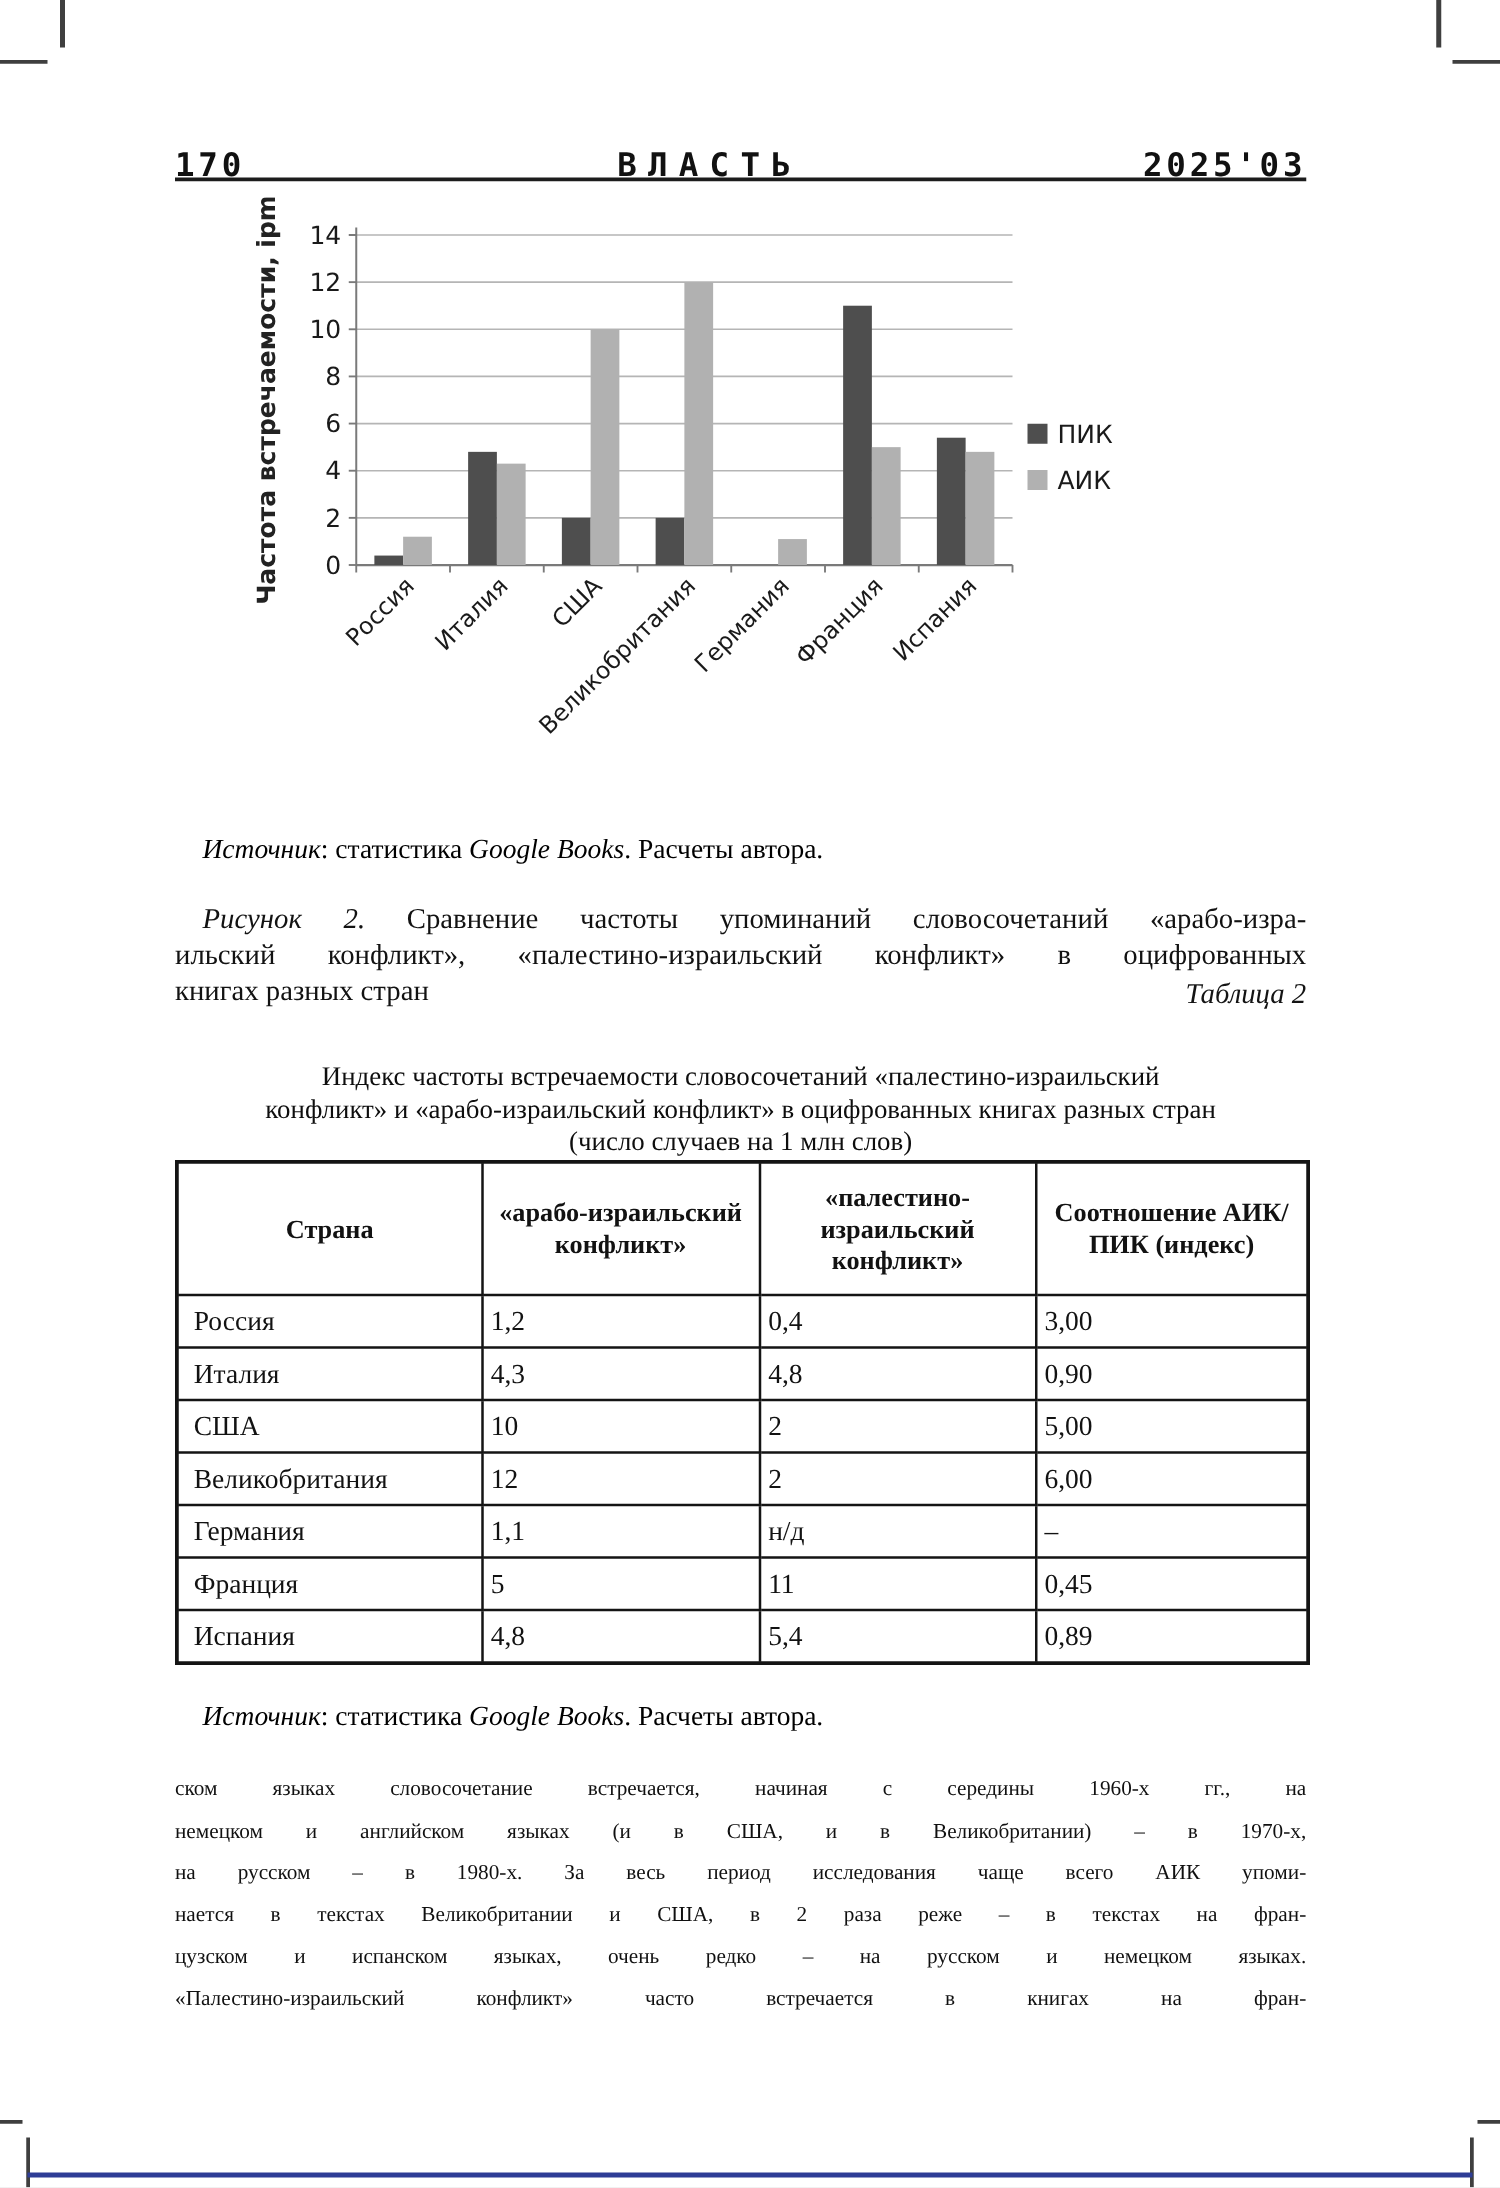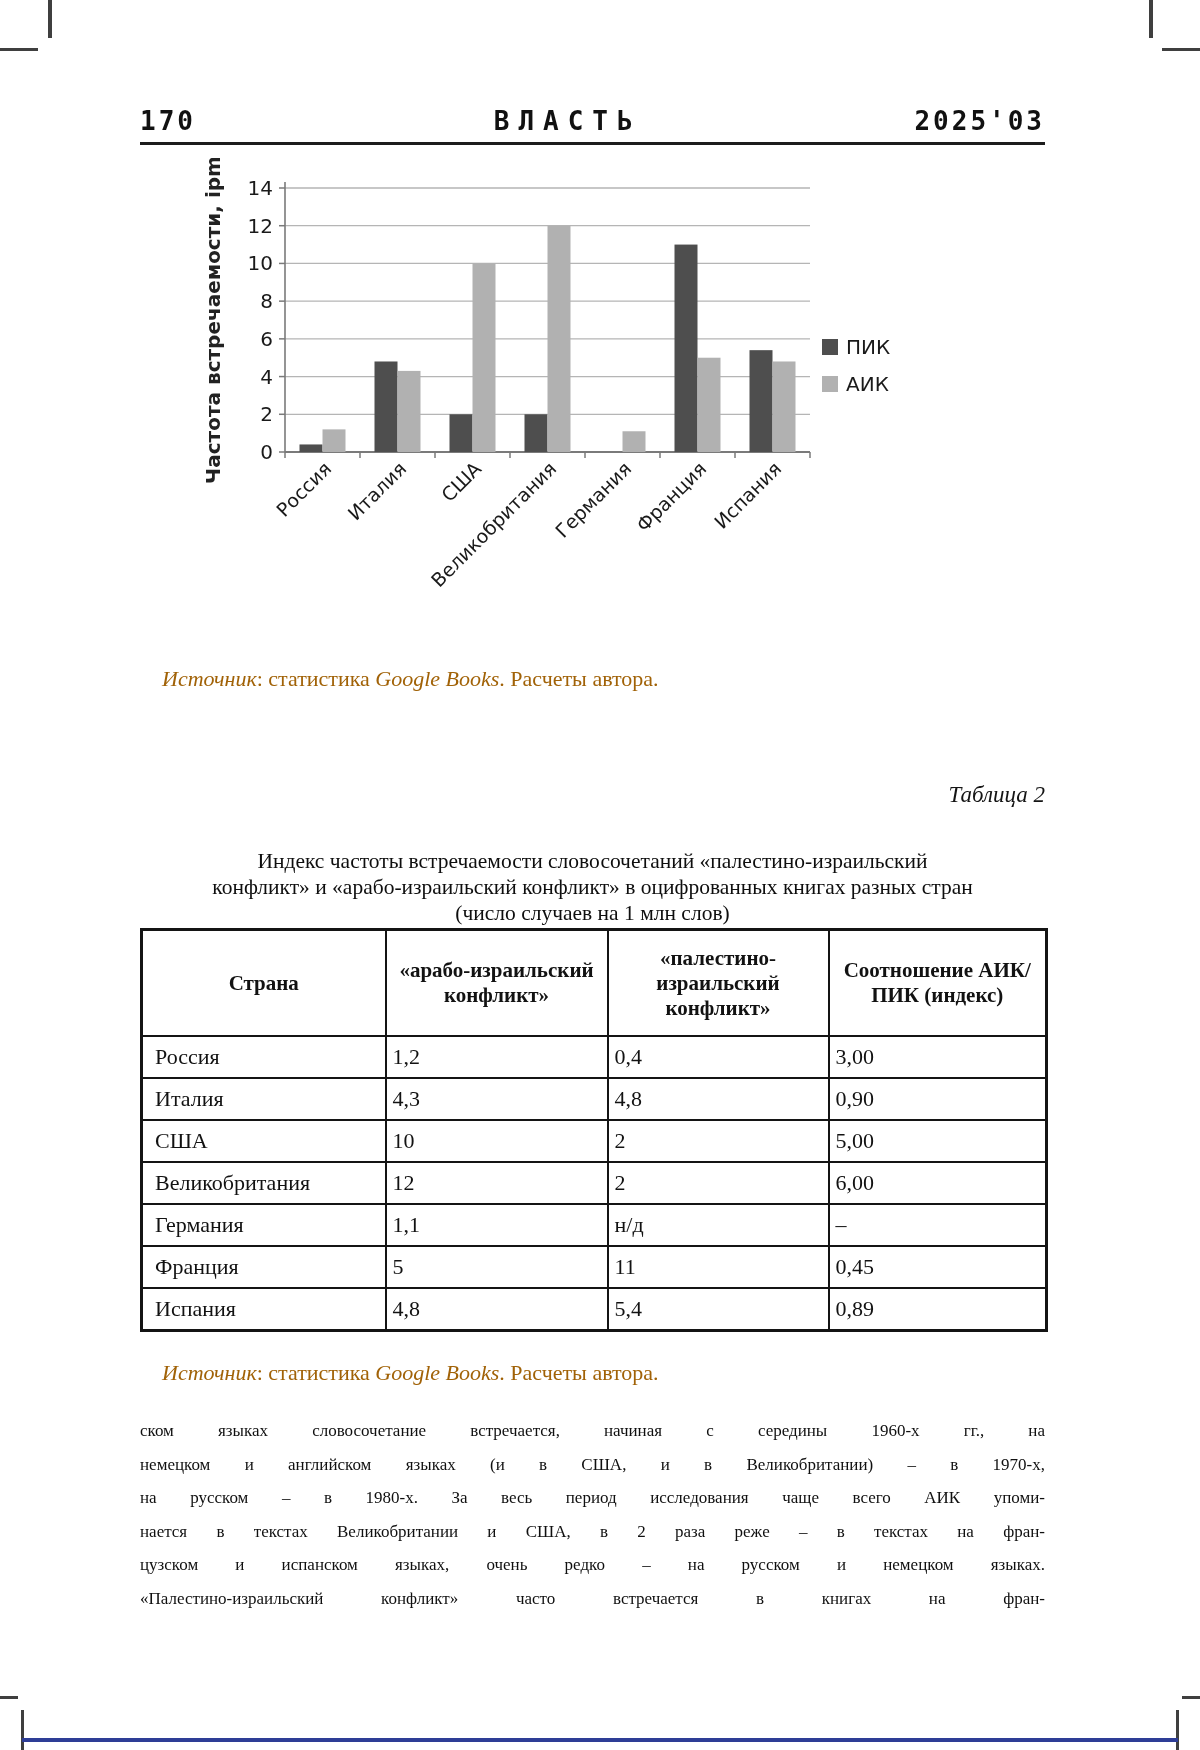--- a/index.html
+++ b/index.html
@@ -7,24 +7,24 @@
         font-family:"Liberation Serif", serif;color:#141414;}
   .abs{position:absolute;}
   
   .mark{position:absolute;background:#3f3f3f;}
   .blue-line{position:absolute;background:#2e3d96;}
   
   .header-row{position:absolute;left:140px;top:106px;width:905px;display:flex;
               justify-content:space-between;align-items:baseline;
               font-family:"DejaVu Sans Mono", monospace;font-weight:bold;font-size:26px;color:#111;}
   .header-row .jt{letter-spacing:9px;margin-left:25px;}
-  .header-row .pn,.header-row .iss{letter-spacing:3px;}
+  .header-row .pn,.header-row .iss{letter-spacing:3px;margin-top:12px;}
   .header-rule{position:absolute;left:140px;top:142px;width:905px;height:3px;background:#1c1c1c;}
   
-  .src{position:absolute;left:162px;width:883px;font-size:22px;color:#a16207;}
+  .src{position:absolute;left:162px;width:883px;font-size:22px;color:#000000;}
   .ital{font-style:italic;}
   .caption{position:absolute;left:140px;top:720px;width:905px;font-size:23px;line-height:29px;color:#121212;}
   .jline{text-align:justify;text-align-last:justify;}
   .caption .cline:last-child{text-align:left;text-align-last:left;}
   .cap-first{text-indent:22px;}
   .table-label{position:absolute;left:140px;top:782px;width:905px;text-align:right;
                font-style:italic;font-size:23px;}
   .table-title{position:absolute;left:140px;top:848px;width:905px;text-align:center;
                font-weight:normal;font-size:21.5px;line-height:26px;color:#0e0e0e;}
   
@@ -122,20 +122,27 @@
       <rect x="692" y="181" width="16" height="16" fill="#4e4e4e"></rect>
       <text x="716" y="196" font-size="20px" fill="#1a1a1a">ПИК</text>
       <rect x="692" y="218" width="16" height="16" fill="#b1b1b1"></rect>
       <text x="716" y="233" font-size="20px" fill="#1a1a1a">АИК</text>
     </svg>
 
   <div class="src" style="top:666px;">
     <span class="ital">Источник</span><span>: статистика </span><span class="ital">Google Books</span><span>. Расчеты автора.</span>
   </div>
 
+  <div class="caption" id="caption">
+    <div class="cline jline cap-first">
+      <span class="ital">Рисунок 2.</span><span> Сравнение частоты упоминаний словосочетаний «арабо-изра-</span>
+    </div>
+  <div class="cline jline">ильский конфликт», «палестино-израильский конфликт» в оцифрованных</div>
+      <div class="cline jline">книгах разных стран</div>
+    </div>
 
   <div class="table-label">Таблица 2</div>
   <div class="table-title" id="table-title">
       <div class="tline">Индекс частоты встречаемости словосочетаний «палестино-израильский</div>
       <div class="tline">конфликт» и «арабо-израильский конфликт» в оцифрованных книгах разных стран</div>
       <div class="tline">(число случаев на 1 млн слов)</div>
     </div>
 
   <table class="dt" id="data-table">
     <colgroup>

